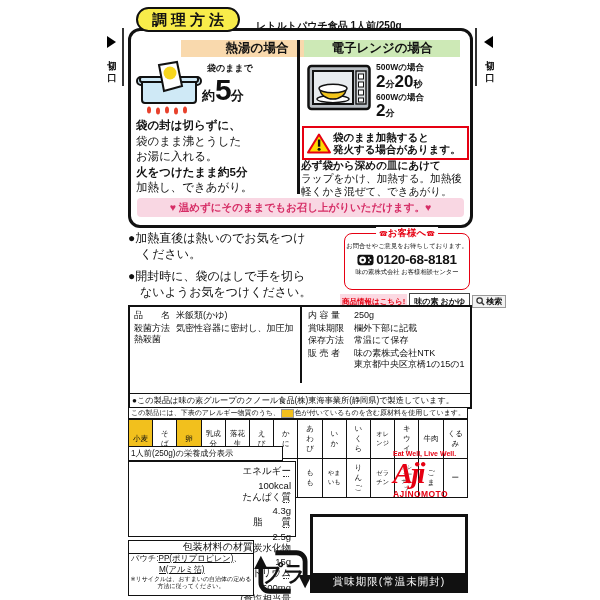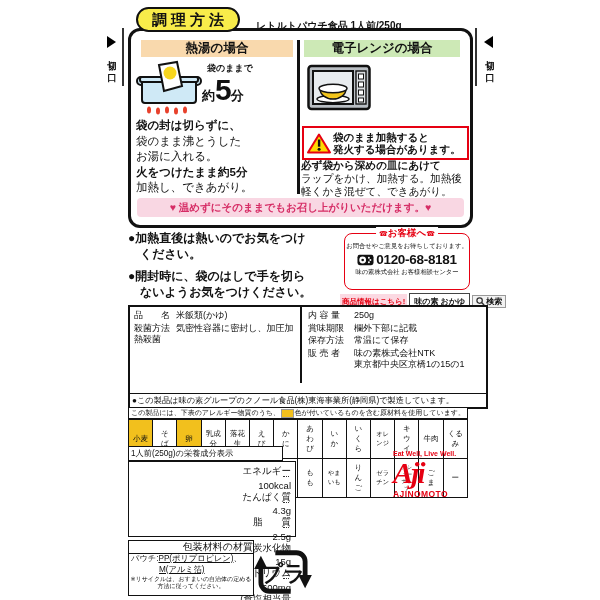--- a/index.html
+++ b/index.html
@@ -10,61 +10,61 @@
   .edge-line{position:absolute;width:2px;background:#333;}
   .notch-r{position:absolute;width:0;height:0;border-top:6px solid transparent;border-bottom:6px solid transparent;border-left:9px solid #000;}
   .notch-l{position:absolute;width:0;height:0;border-top:6px solid transparent;border-bottom:6px solid transparent;border-right:9px solid #000;}
   .cutlbl{position:absolute;writing-mode:vertical-rl;font-size:9.5px;font-weight:bold;letter-spacing:2px;color:#111;}
   
   .pill{position:absolute;z-index:3;background:#f8ec4a;border:2.5px solid #111;border-radius:16px;
     font-size:15px;font-weight:bold;letter-spacing:4px;padding:3px 10px 3px 14px;line-height:1;}
   .subtitle{position:absolute;z-index:3;font-size:10px;font-weight:bold;}
   .cookbox{position:absolute;border:3px solid #111;border-radius:12px;background:#fff;}
   .colhead{position:absolute;height:17px;line-height:17px;text-align:center;font-weight:bold;font-size:12.5px;}
-  .peach{background:#f9d9ad;}
+  .peach{background:#f9d9ad;margin-left:40px;}
   .green{background:#cde9b6;}
   .vdivider{position:absolute;background:#111;}
   .pouch-note{position:absolute;font-size:9px;font-weight:bold;}
   .timeline{position:absolute;font-weight:bold;white-space:nowrap;}
   .timeline .t-sm{font-size:13px;}
   .timeline .t-big{font-size:30px;letter-spacing:-1px;}
   .bodylines{position:absolute;font-size:11.5px;line-height:15.5px;white-space:nowrap;}
   .bodylines .b{font-weight:bold;}
   #micro-lines{font-size:10.6px;line-height:13px;}
   .mw-times{position:absolute;line-height:1;}
   .mwl{font-size:8.5px;font-weight:bold;margin-top:2px;}
   .mwt{font-weight:bold;margin:1px 0 3px 0;}
   .mwt .n{font-size:17px;}
   .mwt .u{font-size:9px;}
   .warnbox{position:absolute;border:2px solid #e60012;background:#fff;display:flex;align-items:center;}
   .warnbox .wt{font-size:10.5px;font-weight:bold;line-height:12.5px;white-space:nowrap;}
   .pinkband{position:absolute;background:#f9d7e3;border-radius:4px;color:#d62d66;font-weight:bold;
     font-size:10.5px;text-align:center;}
   
   #cautions{position:absolute;}
-  .caut{font-weight:bold;margin-bottom:7px;}
+  .caut{font-weight:normal;margin-bottom:7px;}
   .caut.large{font-size:12px;line-height:15.5px;}
   .caut.small{font-size:9.5px;line-height:12px;}
   
   .custbox{position:absolute;border:1.5px solid #e60012;border-radius:8px;background:#fff;}
   .cust-title{position:absolute;top:-7px;left:50%;transform:translateX(-50%);background:#fff;padding:0 3px;
     color:#e60012;font-size:9.5px;font-weight:bold;white-space:nowrap;line-height:1.2;}
   .cust-title .ph{font-size:7px;}
   .cust-intro,.cust-org{font-size:6.3px;text-align:center;white-space:nowrap;}
   .cust-intro{margin-top:8px;}
   .cust-phone{display:flex;align-items:center;justify-content:center;gap:2px;font-size:13.5px;font-weight:bold;
     letter-spacing:-0.3px;margin:1px 0;}
   
   .searchrow{position:absolute;display:flex;align-items:center;gap:2px;white-space:nowrap;}
   .s-label{color:#e60012;background:#fbd9e2;font-size:7.5px;font-weight:bold;padding:2.5px 2px;}
   .s-kw{border:1.5px solid #444;background:#fff;font-size:8px;font-weight:bold;padding:2px 4px;}
   .s-btn{border:1.5px solid #999;background:#f2f2f2;font-size:8px;font-weight:bold;padding:0 3px;
     display:flex;align-items:center;gap:1px;}
   
-  .specbox{position:absolute;border:2px solid #111;background:#fff;padding-left:16px;}
+  .specbox{position:absolute;border:2px solid #111;background:#fff;}
   #spec-left{position:absolute;left:4px;top:3px;width:164px;font-size:9px;line-height:11.5px;}
   .srow{margin-bottom:1px;}
   .slbl{letter-spacing:0px;margin-right:6px;}
   #spec-right{position:absolute;left:178px;top:3px;width:158px;font-size:9px;line-height:11.5px;}
   .frow{display:flex;margin-bottom:1px;}
   .flbl{width:46px;flex:none;}
   .fval{flex:1;}
   .spec-vdiv{position:absolute;left:170px;top:0;width:2px;height:76px;background:#111;}
   .factory{position:absolute;left:0;right:0;bottom:0;border-top:1.5px solid #111;font-size:8.2px;
     line-height:13px;padding-left:2px;white-space:nowrap;}
@@ -153,20 +153,26 @@
       <rect x="6" y="10" width="40" height="33" fill="#e8ecef" stroke="#111" stroke-width="2"></rect>
       <ellipse cx="26" cy="38" rx="16" ry="3.6" fill="#fff" stroke="#111" stroke-width="1.4"></ellipse>
       <path d="M13,28 a13,10 0 0 0 26,0 z" fill="#f2c51c" stroke="#111" stroke-width="1.4"></path>
       <ellipse cx="26" cy="27.5" rx="14" ry="4.2" fill="#fff" stroke="#111" stroke-width="1.4"></ellipse>
       <rect x="49" y="10" width="10" height="33" fill="#d9dcdf" stroke="#111" stroke-width="1.4"></rect>
       <rect x="51.5" y="13" width="5" height="5" fill="#fff" stroke="#111" stroke-width="1"></rect>
       <rect x="51.5" y="21" width="5" height="5" fill="#fff" stroke="#111" stroke-width="1"></rect>
       <rect x="51.5" y="29" width="5" height="5" fill="#fff" stroke="#111" stroke-width="1"></rect>
       <rect x="51.5" y="37" width="5" height="4" fill="#fff" stroke="#111" stroke-width="1"></rect>
     </svg>
+    <div class="mw-times" style="left:245px;top:30px;">
+      <div class="mwl">500Wの場合</div>
+      <div class="mwt"><span class="n">2</span><span class="u">分</span><span class="n">20</span><span class="u">秒</span></div>
+      <div class="mwl">600Wの場合</div>
+      <div class="mwt"><span class="n">2</span><span class="u">分</span></div>
+    </div>
     <div class="warnbox" style="left:171px;top:95px;width:163px;height:30px;">
       <svg width="24" height="21" viewBox="0 0 24 21" style="margin:0 2px 0 3px;flex:none;">
         <polygon points="12,1.5 23,19.5 1,19.5" fill="#ffd800" stroke="#e60012" stroke-width="2" stroke-linejoin="round"></polygon>
         <rect x="10.9" y="6.5" width="2.4" height="7.2" fill="#111"></rect>
         <circle cx="12.1" cy="16.3" r="1.5" fill="#111"></circle>
       </svg>
       <div class="wt">
         <div>袋のまま加熱すると</div>
         <div>発火する場合があります。</div>
       </div>
@@ -352,14 +358,18 @@
   </div>
 
   <svg class="abs" style="left:254px;top:547px;" width="58" height="50" viewBox="0 0 60 52">
     <path d="M22,6 h22 a9,9 0 0 1 9,9 v15" fill="none" stroke="#111" stroke-width="5"></path>
     <polygon points="46,29 60,29 53,43" fill="#111"></polygon>
     <path d="M38,46 h-22 a9,9 0 0 1 -9,-9 v-15" fill="none" stroke="#111" stroke-width="5"></path>
     <polygon points="0,23 14,23 7,9" fill="#111"></polygon>
     <text x="30" y="35" font-size="23" font-weight="bold" text-anchor="middle" fill="#111">プラ</text>
   </svg>
 
+  <div class="datebox" style="left:310px;top:514px;width:158px;height:79px;">
+    <div class="date-area"></div>
+    <div class="date-band">賞味期限(常温未開封)</div>
+  </div>
 
 </div>
 
 </body></html>

